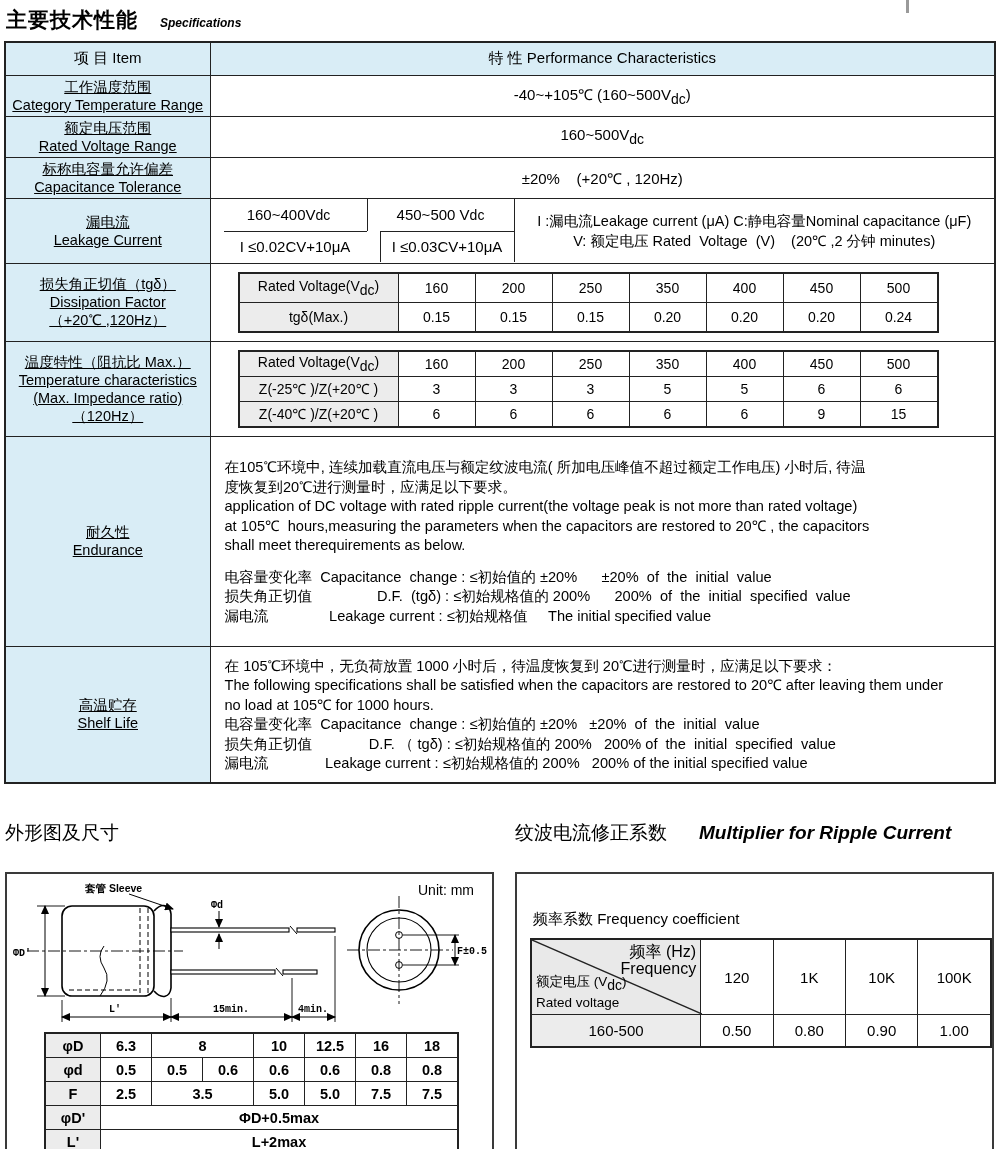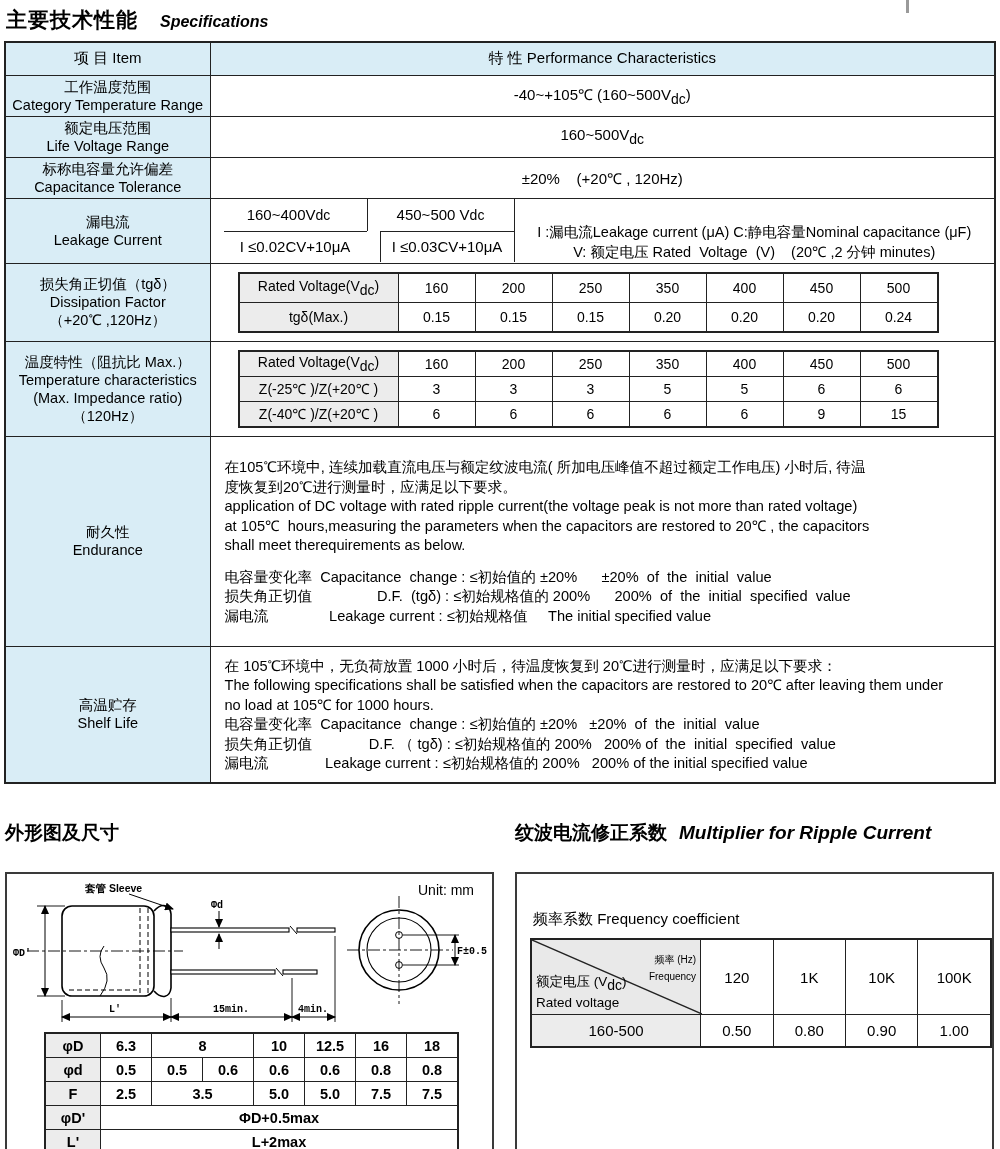--- a/index.html
+++ b/index.html
@@ -1,70 +1,70 @@
 <!DOCTYPE html>
 <html><head>
 <meta charset="utf-8">
 <style>
   html,body{margin:0;padding:0;background:#fff;}
   body{width:1000px;height:1149px;position:relative;font-family:"Liberation Sans",sans-serif;color:#000;}
   .edge-mark{position:absolute;left:906px;top:0;width:3px;height:13px;background:#9a9a9a;}
   
   .page-title{display:flex;align-items:baseline;gap:22px;padding:6px 0 0 6px;height:34px;}
   .title-cn{font-weight:bold;font-size:21px;letter-spacing:1px;}
-  .title-en{font-weight:bold;font-style:italic;font-size:16px;}
+  .title-en{font-weight:bold;font-style:italic;font-size:12px;}
   
   table{border-collapse:collapse;}
   .spec-table{width:992px;margin:1px 4px 0 4px;border:2.5px solid #222;table-layout:fixed;}
   .spec-table > tbody > tr > td{border:1.5px solid #222;vertical-align:middle;}
-  .label-cell{background:#d9edf6;text-align:center;font-size:14.5px;line-height:18px;padding:2px;}
+  .label-cell{background:#d9edf6;text-align:center;font-size:14.5px;line-height:18px;padding:2px;text-decoration:underline;}
   .value-cell{text-align:center;font-size:15px;white-space:pre;}
   .hdr-row td{background:#d9edf6;text-align:center;font-size:15px;}
   sub,.sb{font-size:14px;}
   
   .lk-wrap{display:flex;height:63px;align-items:stretch;}
   .lk-grid{display:grid;grid-template-columns:156px 147px;grid-template-rows:1fr 1fr;}
   .lk-cell{display:flex;align-items:center;justify-content:center;font-size:15px;}
   .lk-bl{border-left:1.5px solid #222;}
   .lk-bt{border-top:1.5px solid #222;margin-left:13px;}
-  .lk-note{flex:1;border-left:1.5px solid #222;display:flex;flex-direction:column;justify-content:flex-end;text-align:center;font-size:14.5px;line-height:20px;white-space:pre;}
+  .lk-note{flex:1;border-left:1.5px solid #222;display:flex;flex-direction:column;justify-content:center;text-align:center;font-size:14.5px;line-height:20px;white-space:pre;}
   
   .mini{margin:7px 0 7px 26px;border:2px solid #222;}
   .mini td{border:1.5px solid #222;text-align:center;font-size:14px;height:26px;white-space:pre;}
   .mini .mini-label{background:#ececec;width:156px;}
   .mini .vcol{width:74px;}
   .mini3 td{height:22px;}
   
   .text-cell{padding:10px 12px 8px 14px;font-size:14.6px;line-height:19.5px;text-align:left;vertical-align:middle;}
   .text-cell div{white-space:pre-wrap;}
   .pgap{height:12px;}
   
   .bottom-titles{display:flex;margin-top:36px;height:36px;}
   .bt-left{margin-left:5px;width:500px;display:flex;gap:18px;align-items:baseline;}
-  .bt-right{margin-left:10px;display:flex;gap:12px;align-items:baseline;}
-  .bt-cn{font-weight:bold;font-size:19px;}
+  .bt-right{margin-left:10px;display:flex;gap:32px;align-items:baseline;}
+  .bt-cn{font-weight:normal;font-size:19px;}
   .bt-en{font-weight:bold;font-style:italic;font-size:19px;}
   .boxes{display:flex;margin-top:16px;}
   .box{border:2px solid #3a3a3a;height:291px;position:relative;background:#fff;}
   .box-left{width:485px;margin-left:5px;}
   .box-right{width:475px;margin-left:21px;}
   .unit-label{position:absolute;top:8px;right:18px;font-size:14px;}
   .diagram-svg{position:absolute;top:4px;left:0;}
   
   .dim-table{position:absolute;left:37px;top:158px;border:2px solid #222;}
   .dim-table td{border:1.5px solid #222;text-align:center;font-size:14.5px;font-weight:bold;height:21px;}
   .dim-table .dlabel{background:#ececec;width:52px;}
   .dim-table .dcol{width:48px;}
   
   .freq-subtitle{position:absolute;left:16px;top:36px;font-size:15px;}
   .freq-table{position:absolute;left:13px;top:64px;border:2px solid #222;}
   .freq-table td{border:1.5px solid #222;text-align:center;font-size:15px;}
   .corner{width:170px;height:74px;background:#e9e9e9;position:relative;padding:0;}
   .corner svg{position:absolute;left:0;top:0;}
-  .corner .ctop{position:absolute;top:3px;right:4px;text-align:right;font-size:10px;line-height:17px;margin-top:8px;}
+  .corner .ctop{position:absolute;top:3px;right:4px;text-align:right;font-size:16px;line-height:17px;}
   .corner .cbot{position:absolute;bottom:3px;left:4px;text-align:left;font-size:13.5px;line-height:17px;}
   .fcol{width:70px;}
   .freq-data td{height:29px;}
   .freq-row-label{background:#ececec;margin-left:40px;}
   .dimtext{font-size:10px;font-weight:bold;font-family:"Liberation Mono",monospace;}
 </style>
 </head>
 <body>
 
 <div class="edge-mark"></div>
@@ -89,21 +89,21 @@
     <td class="label-cell">
       <div>工作温度范围</div>
       <div>Category Temperature Range</div>
     </td>
     <td class="value-cell"><span>-40~+105℃ (160~500V</span><sub>dc</sub><span>)</span></td>
   </tr>
 
   <tr style="height:36px">
     <td class="label-cell">
       <div>额定电压范围</div>
-      <div>Life Voltage Range</div>
+      <div>Rated Voltage Range</div>
     </td>
     <td class="value-cell"><span>160~500V</span><sub>dc</sub></td>
   </tr>
 
   <tr style="height:37px">
     <td class="label-cell">
       <div>标称电容量允许偏差</div>
       <div>Capacitance Tolerance</div>
     </td>
     <td class="value-cell">±20%    (+20℃ , 120Hz)</td>

